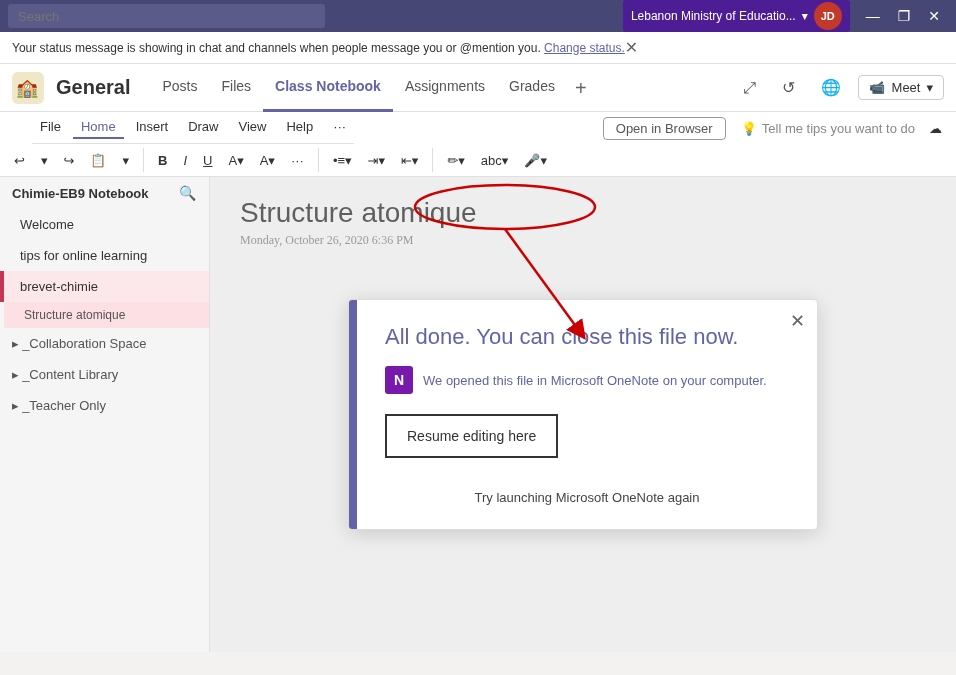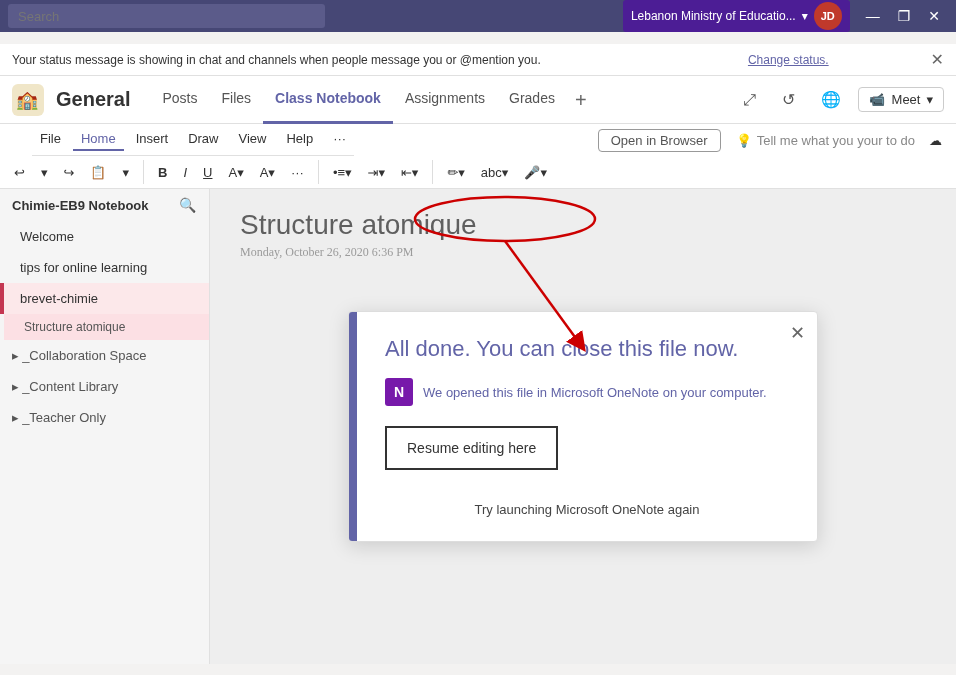--- a/index.html
+++ b/index.html
@@ -14,21 +14,21 @@
     }
     .title-bar-org {
       display: flex; align-items: center; background: #4c1d95; padding: 2px 8px; border-radius: 3px; color: #fff; font-size: 12px; gap: 6px; cursor: pointer;
     }
     .title-bar-org span { font-size: 12px; }
     .title-bar-controls { display: flex; gap: 2px; margin-left: 8px; }
     .title-bar-btn { background: none; border: none; color: #fff; font-size: 14px; cursor: pointer; padding: 2px 8px; }
 
     
     .status-bar {
-      background: #fff; border-bottom: 1px solid #e0e0e0; padding: 6px 12px; font-size: 12px; color: #333; display: flex; align-items: center; justify-content: space-between; margin-top: 12px;
+      background: #fff; border-bottom: 1px solid #e0e0e0; padding: 6px 12px; font-size: 12px; color: #333; display: flex; align-items: center; justify-content: flex-start;
     }
     .status-bar a { color: #6264a7; text-decoration: underline; cursor: pointer; }
     .status-bar-close { background: none; border: none; cursor: pointer; font-size: 16px; color: #666; }
 
     
     .app-header {
       background: #fff; display: flex; align-items: center; padding: 0 12px; height: 48px; border-bottom: 1px solid #e0e0e0;
     }
     .app-logo { width: 32px; height: 32px; background: #f0e6c8; border-radius: 6px; display: flex; align-items: center; justify-content: center; margin-right: 12px; font-size: 18px; }
     .app-channel { font-weight: 700; font-size: 20px; color: #333; margin-right: 20px; }
@@ -156,21 +156,21 @@
       <span class="ribbon-menu-item">Insert</span>
       <span class="ribbon-menu-item">Draw</span>
       <span class="ribbon-menu-item">View</span>
       <span class="ribbon-menu-item">Help</span>
       <span class="ribbon-menu-item">···</span>
     </div>
     <div style="flex:1"></div>
     <button class="ribbon-open-browser">Open in Browser</button>
     <span style="margin-left:16px;font-size:13px;color:#888;display:flex;align-items:center;gap:4px;">
       <span>💡</span>
-      <span>Tell me what you your to do</span>
+      <span>Tell me tips you want to do</span>
     </span>
     <button class="ribbon-btn" style="margin-left:8px;">☁</button>
   </div>
   <div class="ribbon-row">
     <button class="ribbon-btn">↩</button>
     <button class="ribbon-btn">▾</button>
     <button class="ribbon-btn">↪</button>
     <button class="ribbon-btn">📋</button>
     <button class="ribbon-btn">▾</button>
     <div class="ribbon-separator"></div>

